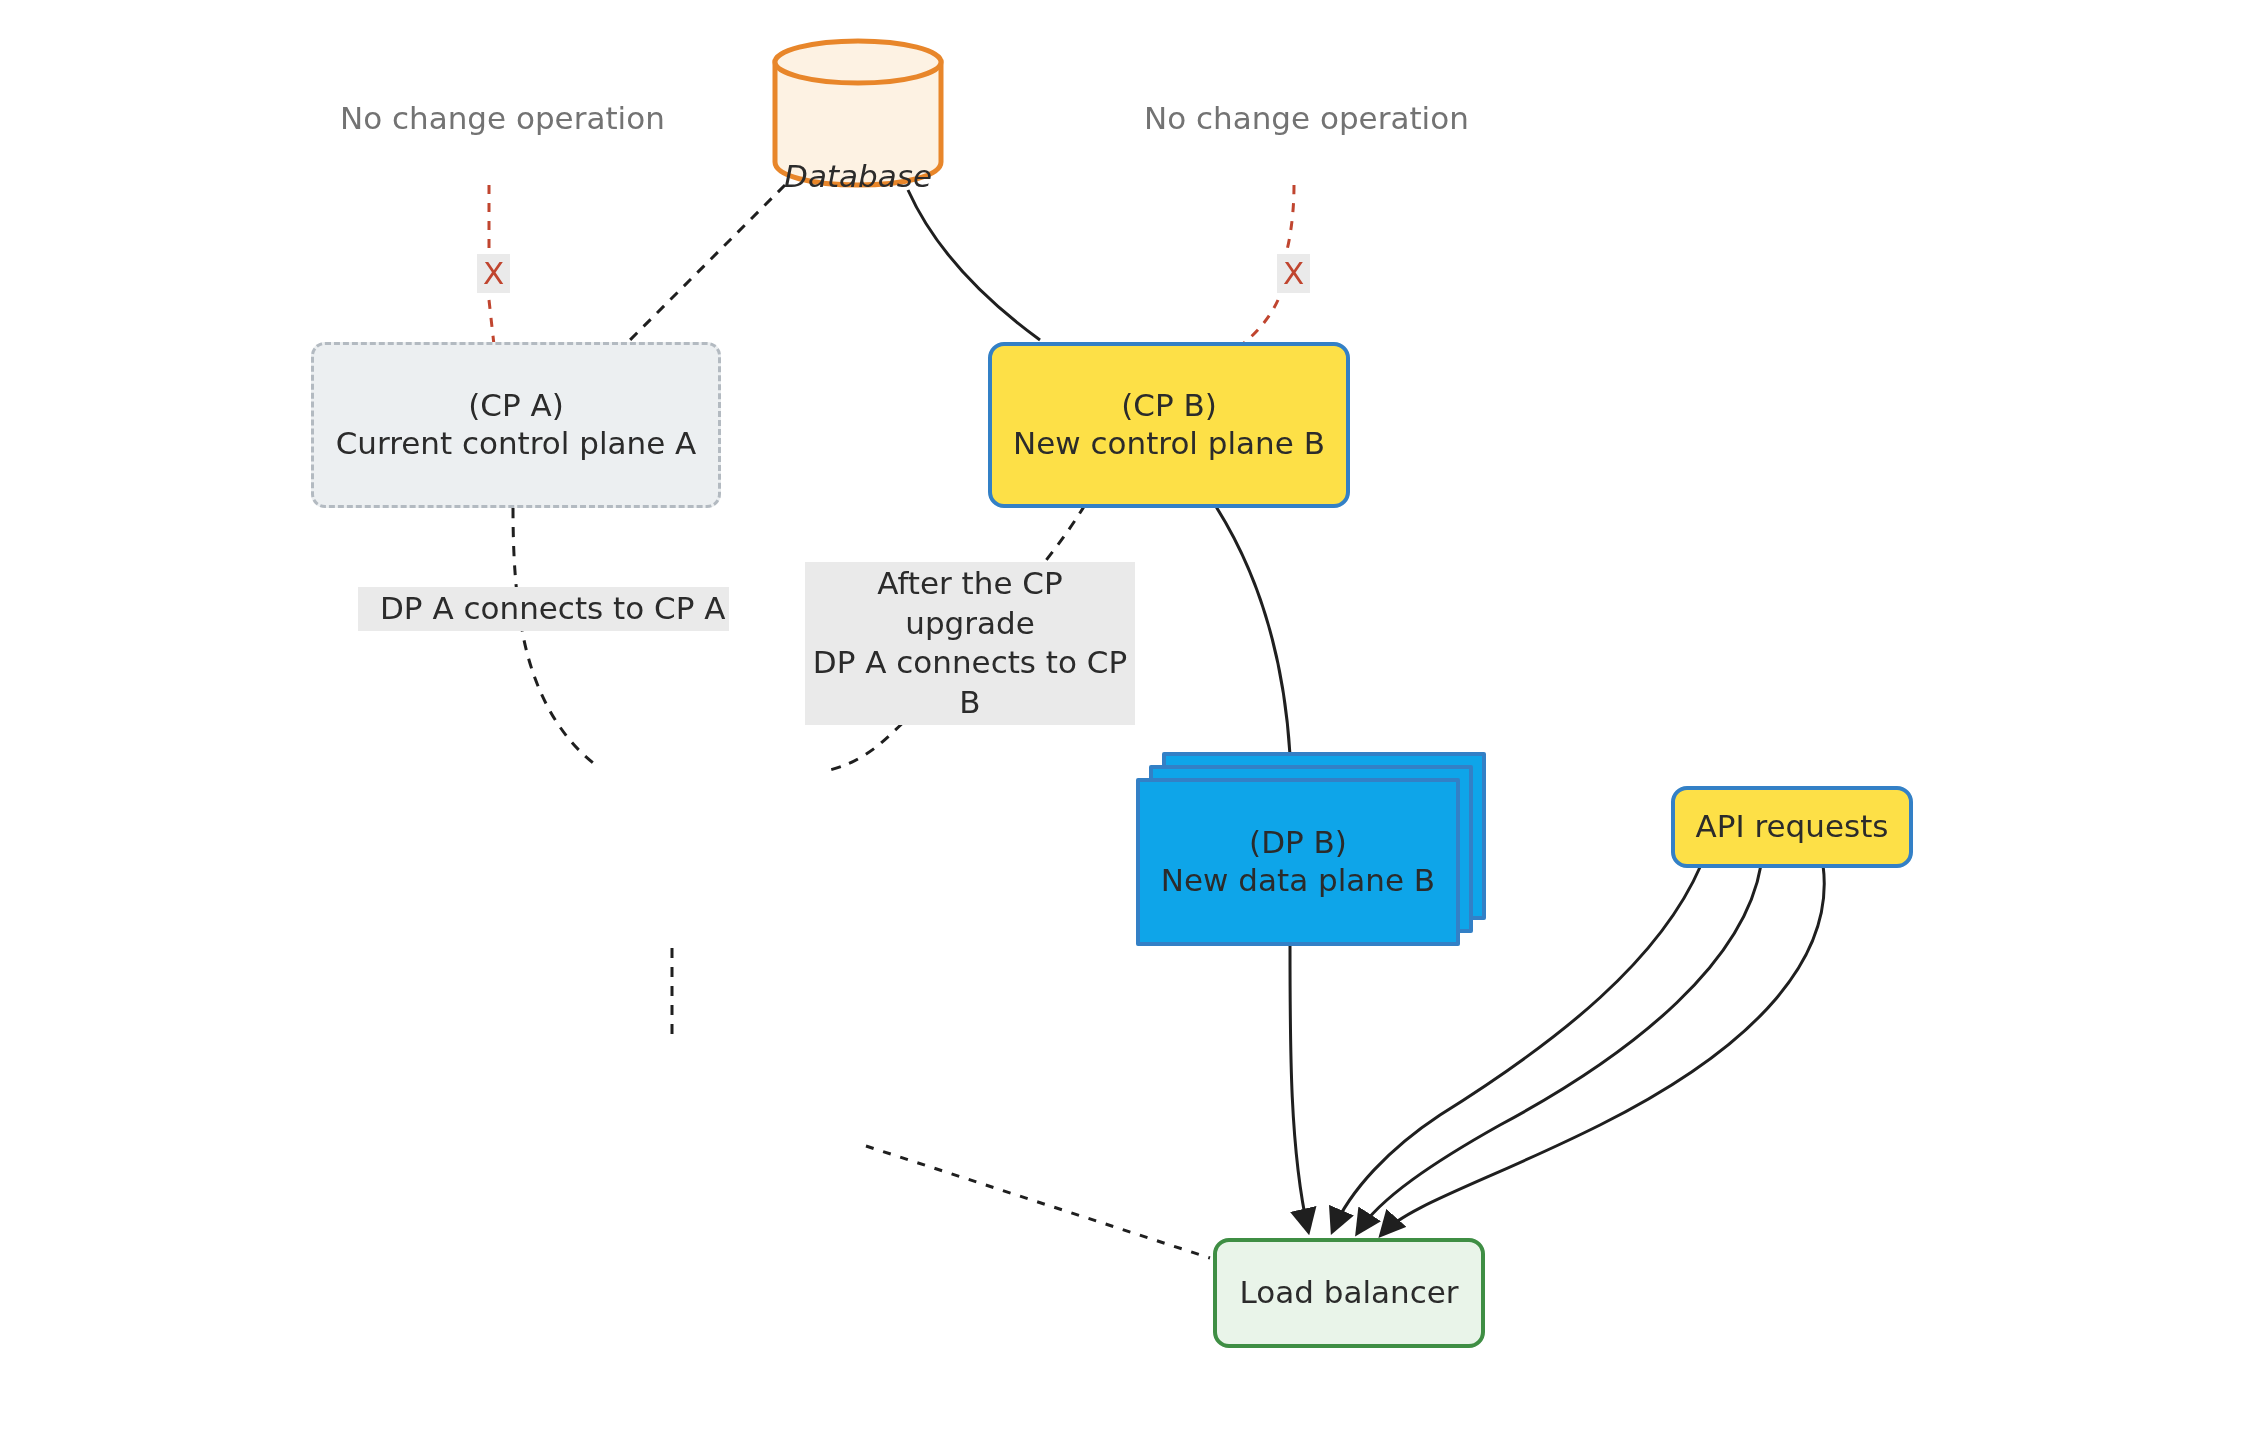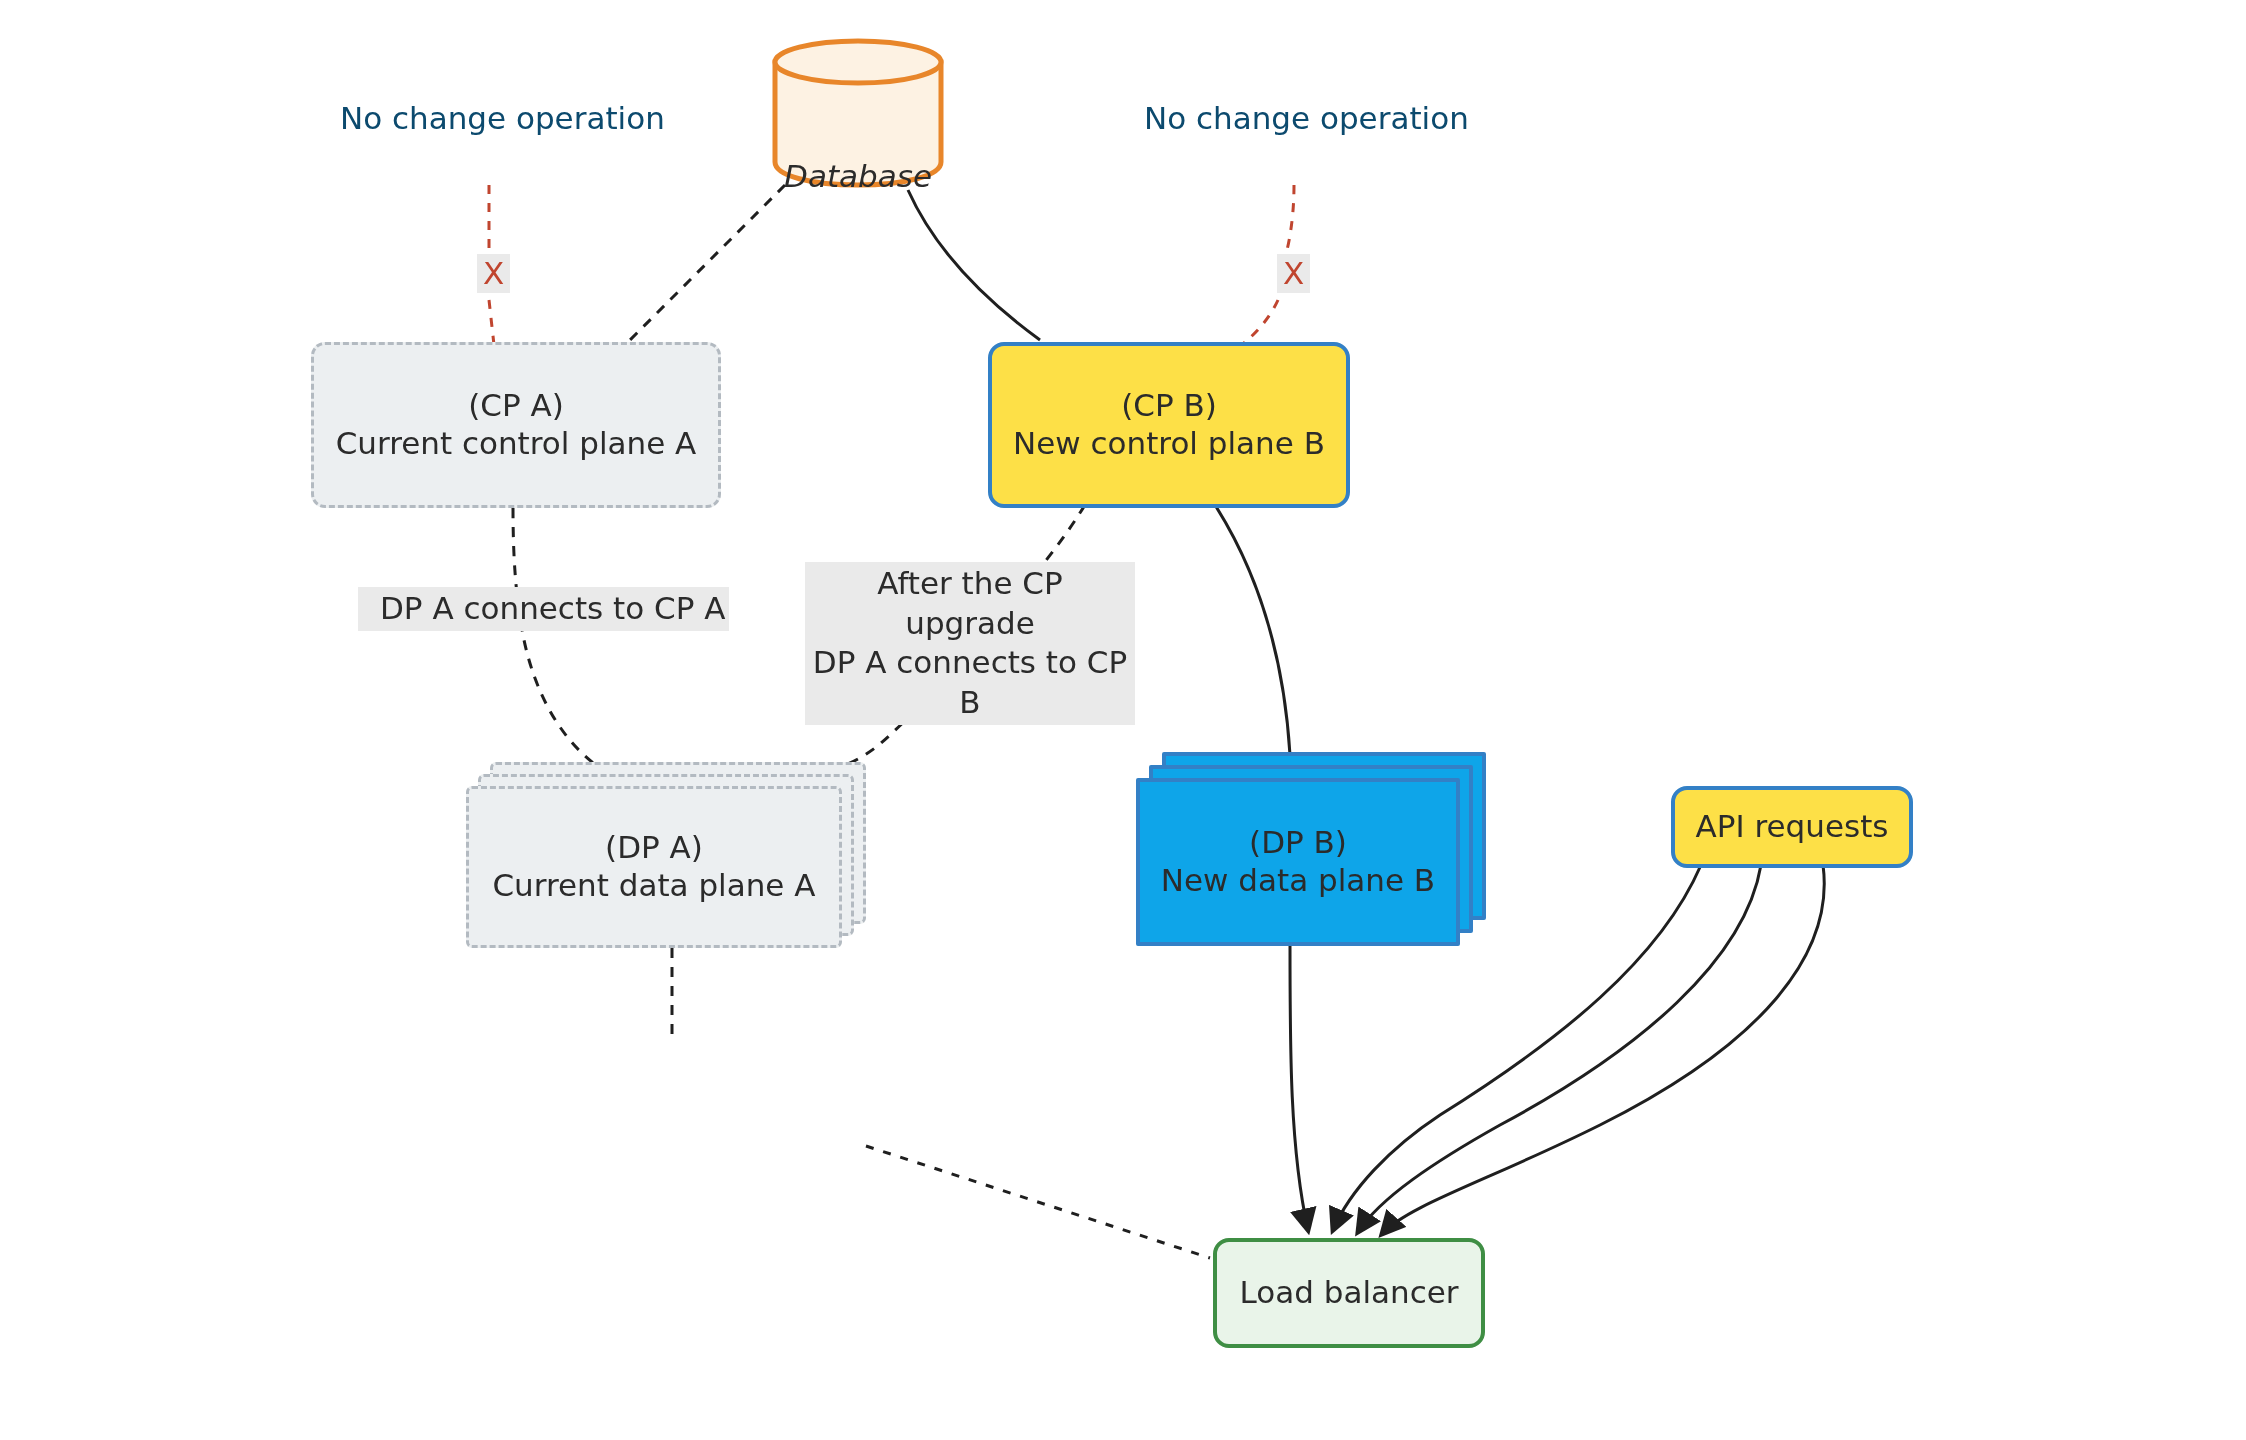--- a/index.html
+++ b/index.html
@@ -103,21 +103,21 @@
     font-size: 31px;
     line-height: 1.28;
     background: #EAEAEA;
     white-space: nowrap;
     padding: 2px 4px;
     box-sizing: border-box;
   }
   .text-label.multi { white-space: normal; text-align: center; }
   .red-note {
     position: absolute;
-    color: #0c4a6e;
+    color: #737373;
     font-size: 31px;
     white-space: nowrap;
   }
   .x-mark {
     position: absolute;
     color: #C0452F;
     font-size: 31px;
     background: #EAEAEA;
     padding: 4px 6px;
     line-height: 1;
@@ -171,28 +171,20 @@
   <div class="node box-gray" style="left:311px; top:342px; width:410px; height:166px;">
     <span class="line">(CP A)</span>
     <span class="line">Current control plane A</span>
   </div>
 
   <div class="node box-blue" style="left:988px; top:342px; width:362px; height:166px;">
     <span class="line">(CP B)</span>
     <span class="line">New control plane B</span>
   </div>
 
-  <div class="stack" style="left:466px; top:762px; width:400px; height:186px;">
-    <div class="sheet sheet-gray" style="left:24px; top:0px; width:376px; height:162px;"></div>
-    <div class="sheet sheet-gray" style="left:12px; top:12px; width:376px; height:162px;"></div>
-    <div class="sheet sheet-gray front" style="left:0px; top:24px; width:376px; height:162px;">
-      <span class="line">(DP A)</span>
-      <span class="line">Current data plane A</span>
-    </div>
-  </div>
 
   <div class="stack" style="left:1136px; top:752px; width:350px; height:194px;">
     <div class="sheet sheet-blue" style="left:26px; top:0px; width:324px; height:168px;"></div>
     <div class="sheet sheet-blue" style="left:13px; top:13px; width:324px; height:168px;"></div>
     <div class="sheet sheet-blue front" style="left:0px; top:26px; width:324px; height:168px;">
       <span class="line">(DP B)</span>
       <span class="line">New data plane B</span>
     </div>
   </div>
 

